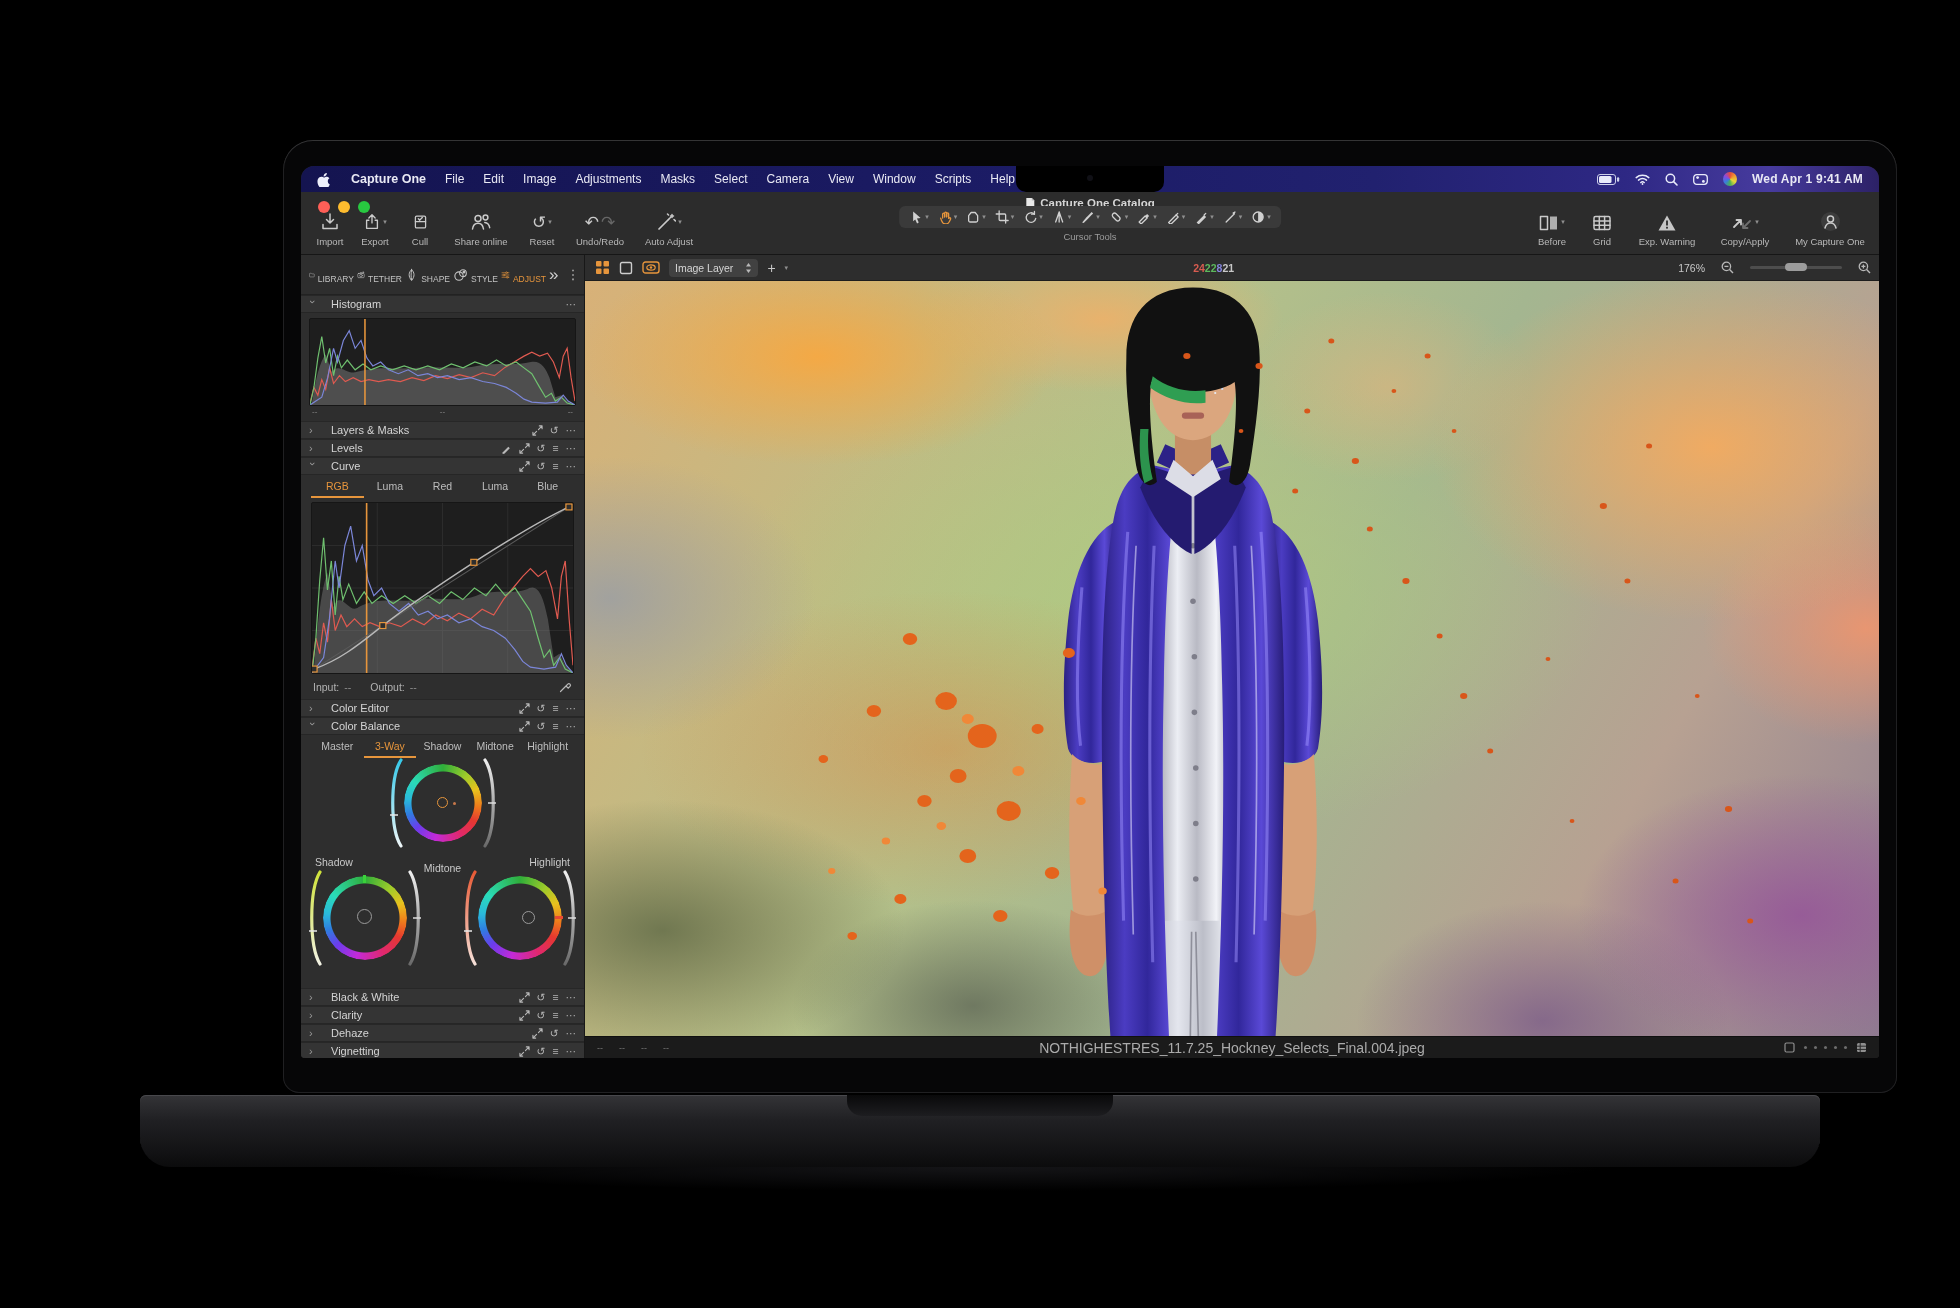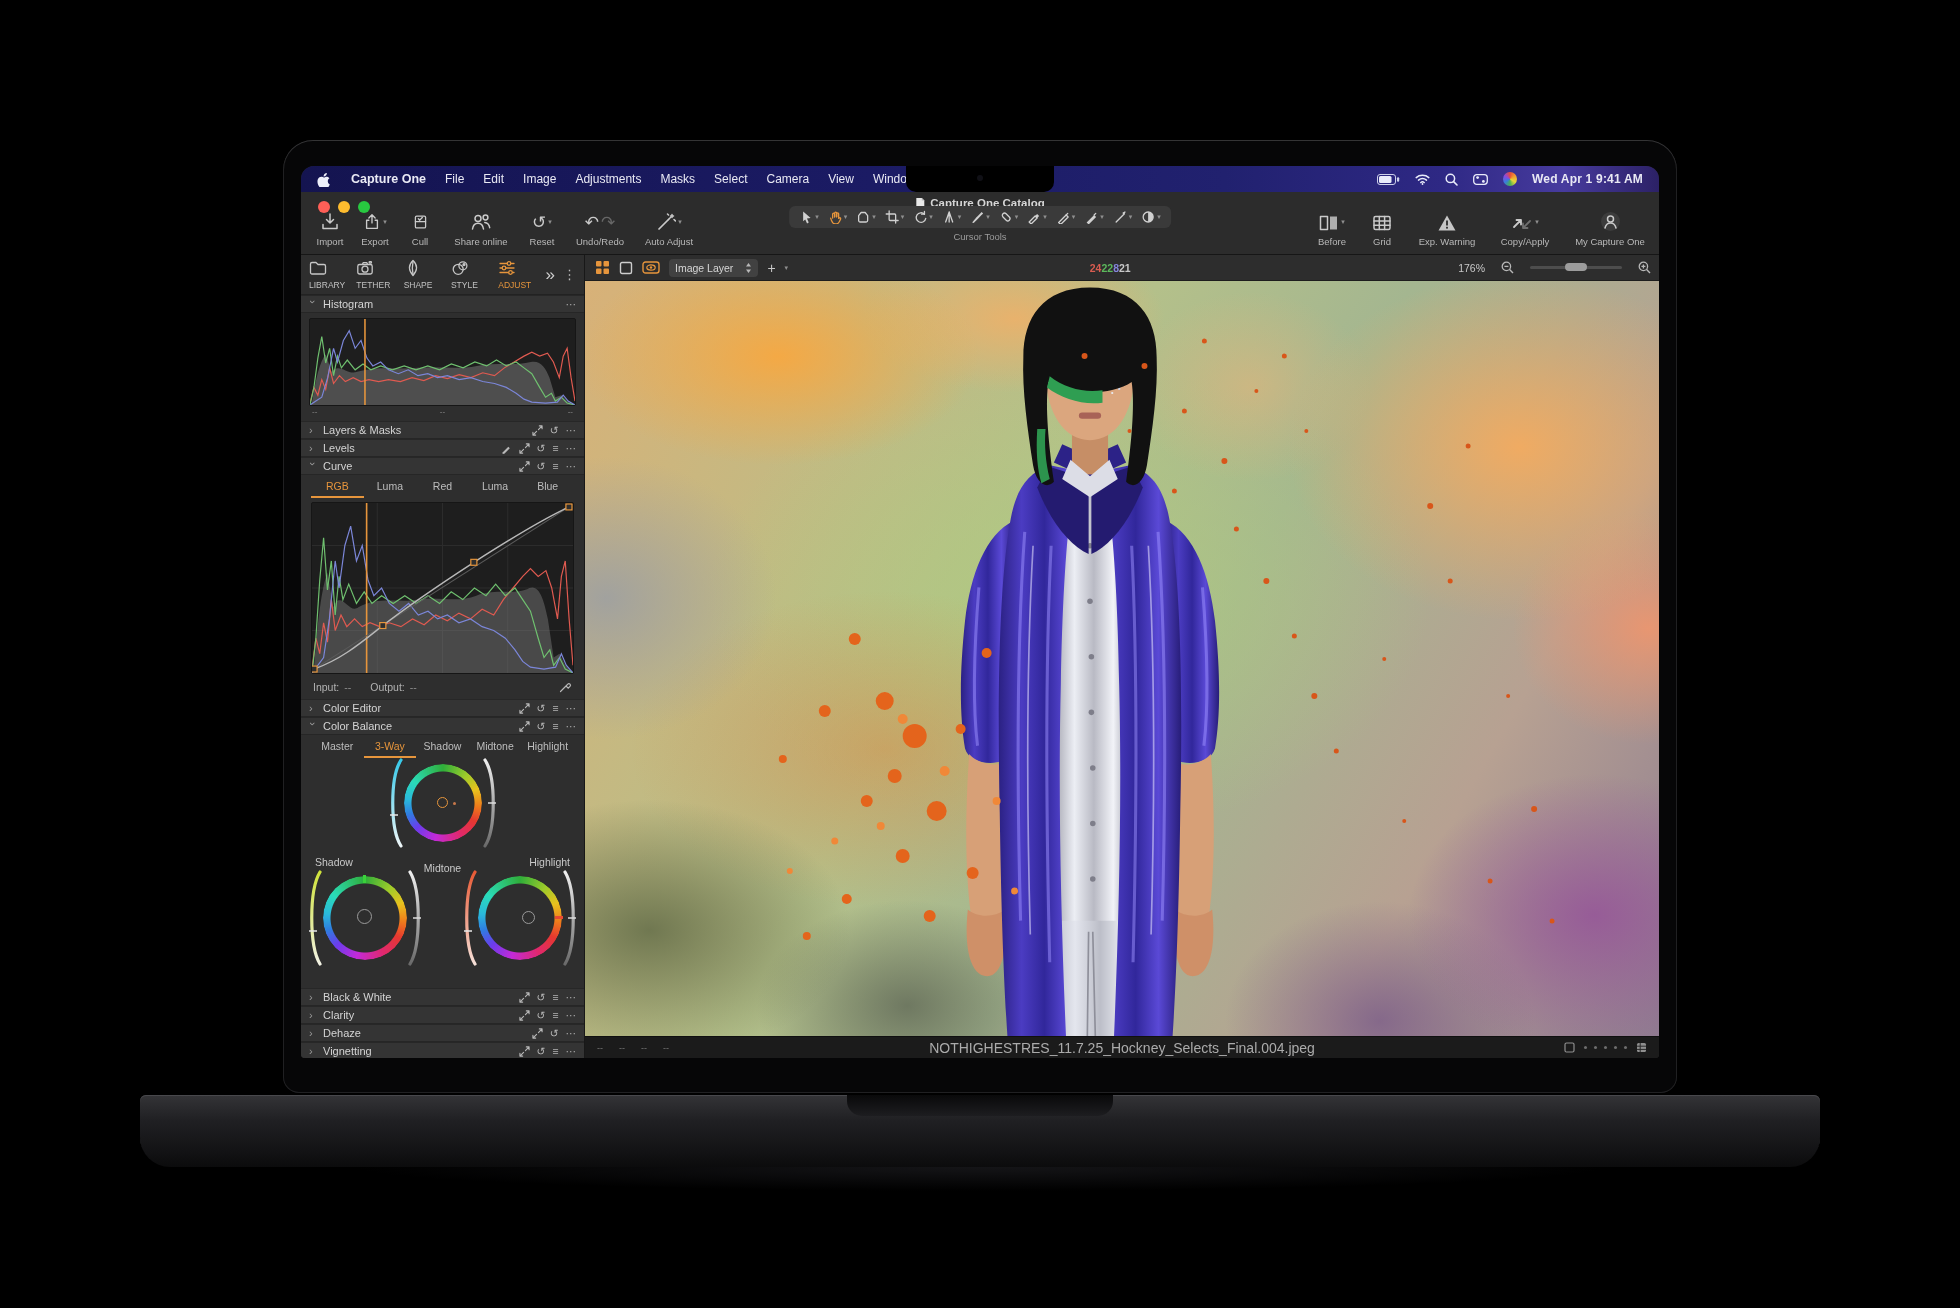--- a/index.html
+++ b/index.html
@@ -1,20 +1,20 @@
 <!DOCTYPE html>
 <html><head>
 <meta charset="utf-8">
 <style>
 *{margin:0;padding:0;box-sizing:border-box}
 html,body{background:#000}
 body{width:1960px;height:1308px;position:relative;overflow:hidden;font-family:"Liberation Sans",sans-serif}
 svg{display:block}
 
-.lid{position:absolute;left:283px;top:140px;width:1394px;height:953px;background:#060607;border-radius:30px 30px 16px 16px;box-shadow:inset 0 1px 0 rgba(255,255,255,.09),inset 0 0 0 1px #202022}
+.lid{position:absolute;left:283px;top:140px;width:1614px;height:953px;background:#060607;border-radius:30px 30px 16px 16px;box-shadow:inset 0 1px 0 rgba(255,255,255,.09),inset 0 0 0 1px #202022}
 .screen{position:absolute;left:18px;top:26px;right:18px;bottom:35px;background:#262626;border-radius:13px 13px 4px 4px;overflow:hidden;display:flex;flex-direction:column}
 .base{position:absolute;left:140px;top:1095px;width:1680px;height:72px;background:linear-gradient(180deg,#343437,#202023 35%,#121214 80%,#0b0b0c);border-radius:6px 6px 30px 30px;box-shadow:inset 0 1px 0 #48484c}
 .base-notch{position:absolute;left:50%;top:0;transform:translateX(-50%);width:266px;height:21px;background:linear-gradient(180deg,#09090a,#1d1d20);border-radius:0 0 15px 15px}
 .base-shadow{position:absolute;left:200px;top:1167px;width:1560px;height:30px;background:radial-gradient(50% 100% at 50% 0%,rgba(46,46,52,.45),transparent 80%)}
 
 .menubar{height:26px;flex:0 0 26px;background:linear-gradient(90deg,#141450,#1b1b64 42%,#21216f 68%,#2e2884 84%,#473b9e 93%,#2c2166 100%);display:flex;align-items:center;padding:0 16px;position:relative;color:#e9e9f4;font-size:12px}
 .mb-left{display:flex;align-items:center;gap:19px}
 .mb-app{font-weight:bold;font-size:12.5px;margin-left:2px}
 .notch{position:absolute;left:50%;top:0;transform:translateX(-50%);width:148px;height:26px;background:#000;border-radius:0 0 10px 10px}
 .notch::after{content:"";position:absolute;left:50%;top:9px;transform:translateX(-50%);width:6px;height:6px;border-radius:50%;background:#101016}
@@ -38,28 +38,28 @@
 .tb-center{position:absolute;left:50%;top:14px;transform:translateX(-50%);display:flex;flex-direction:column;align-items:center;gap:3px}
 .cursor-strip{background:#3a3a3a;border-radius:6px;padding:4px 10px;display:flex;align-items:center;gap:9px}
 .ct{display:flex;align-items:center;gap:2px}
 .ct svg{stroke:#d0d0d0;fill:none;stroke-width:1.3;stroke-linecap:round;stroke-linejoin:round}
 .caption{font-size:9.5px;color:#9c9c9c}
 
 .workspace{flex:1;display:flex;min-height:0}
 
 .sidebar{width:284px;flex:0 0 284px;background:#2e2e2e;border-right:1px solid #181818;display:flex;flex-direction:column;overflow:hidden}
 .side-tabs{height:40px;flex:0 0 40px;display:flex;align-items:center;padding:0 4px 0 8px;border-bottom:1px solid #222;gap:3px}
-.stab{width:45px;display:flex;flex-direction:column;align-items:flex-start;gap:3px;font-size:8.5px;color:#c2c2c2}
+.stab{width:45px;display:flex;align-items:flex-end;gap:3px;font-size:8.5px;color:#c2c2c2}
 .stab svg{stroke:#c6c6c6;fill:none;stroke-width:1.3;stroke-linecap:round;stroke-linejoin:round}
 .stab.active{color:#e6953c}
 .stab.active svg{stroke:#e6953c}
 .side-more{margin-left:auto;display:flex;align-items:center;gap:8px;color:#cfcfcf;padding-right:4px}
 .gg{font-size:17px;line-height:1}
 .vdots{font-size:13px;line-height:1;color:#bdbdbd}
-.sec{height:18px;flex:0 0 18px;background:#343434;border-top:1px solid #272727;border-bottom:1px solid #262626;display:flex;align-items:center;padding:0 8px;font-size:11px;color:#d4d4d4;gap:6px}
+.sec{height:18px;flex:0 0 18px;background:#343434;border-top:1px solid #272727;border-bottom:1px solid #262626;display:flex;align-items:center;padding:0 8px;font-size:11px;color:#d4d4d4;gap:14px}
 .chev{color:#9a9a9a;font-size:11px;width:8px;display:inline-block}
 .chev.open{transform:rotate(90deg)}
 .sec-icons{margin-left:auto;display:flex;align-items:center;gap:7px;color:#b4b4b4}
 .ti{font-size:10.5px;line-height:1}
 .si{width:11px;height:11px;stroke:#b8b8b8;fill:none;stroke-width:1.2;stroke-linecap:round}
 .panel-pad{padding:5px 8px 2px;flex-shrink:0}
 .graph{background:#1e1e1e;border:1px solid #161616;border-radius:2px;width:100%}
 .histo-ticks{display:flex;justify-content:space-between;font-size:8px;color:#8b8b8b;padding:1px 3px 3px;flex-shrink:0}
 .curve-tabs,.cb-tabs{display:flex;padding:5px 10px 0;font-size:10.5px;color:#bdbdbd;flex-shrink:0}
 .curve-tabs span,.cb-tabs span{flex:1;text-align:center;padding-bottom:4px;border-bottom:2px solid transparent}

